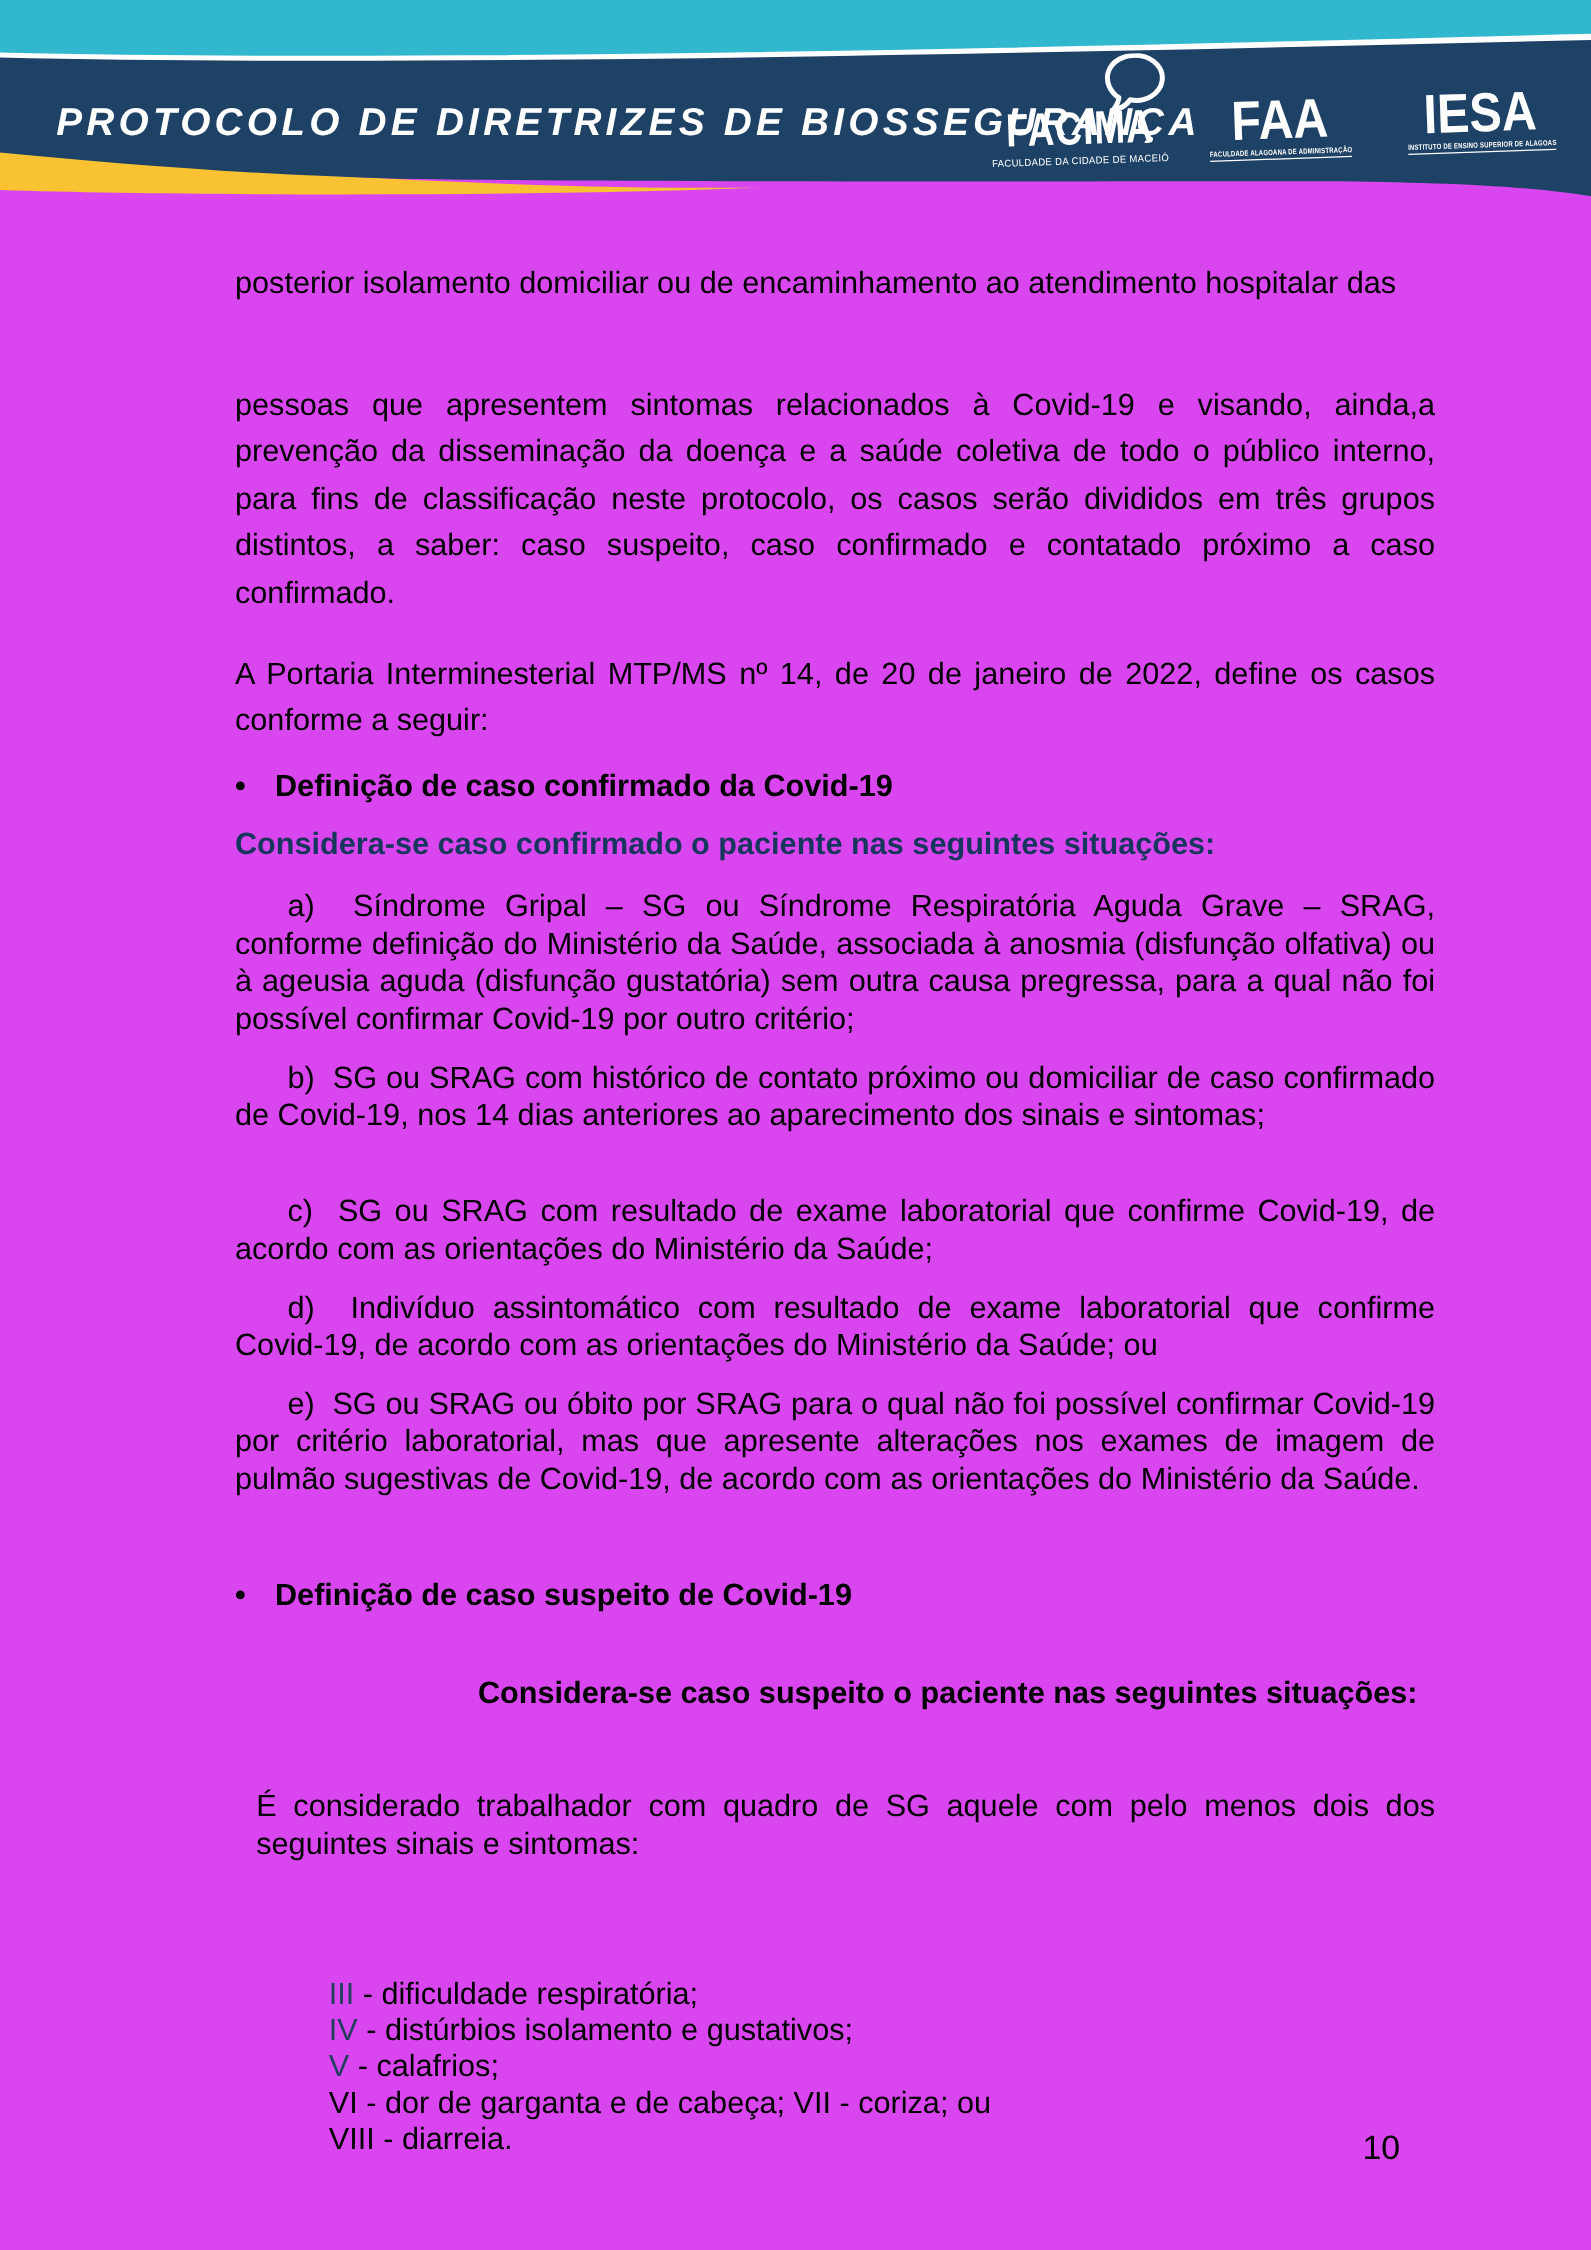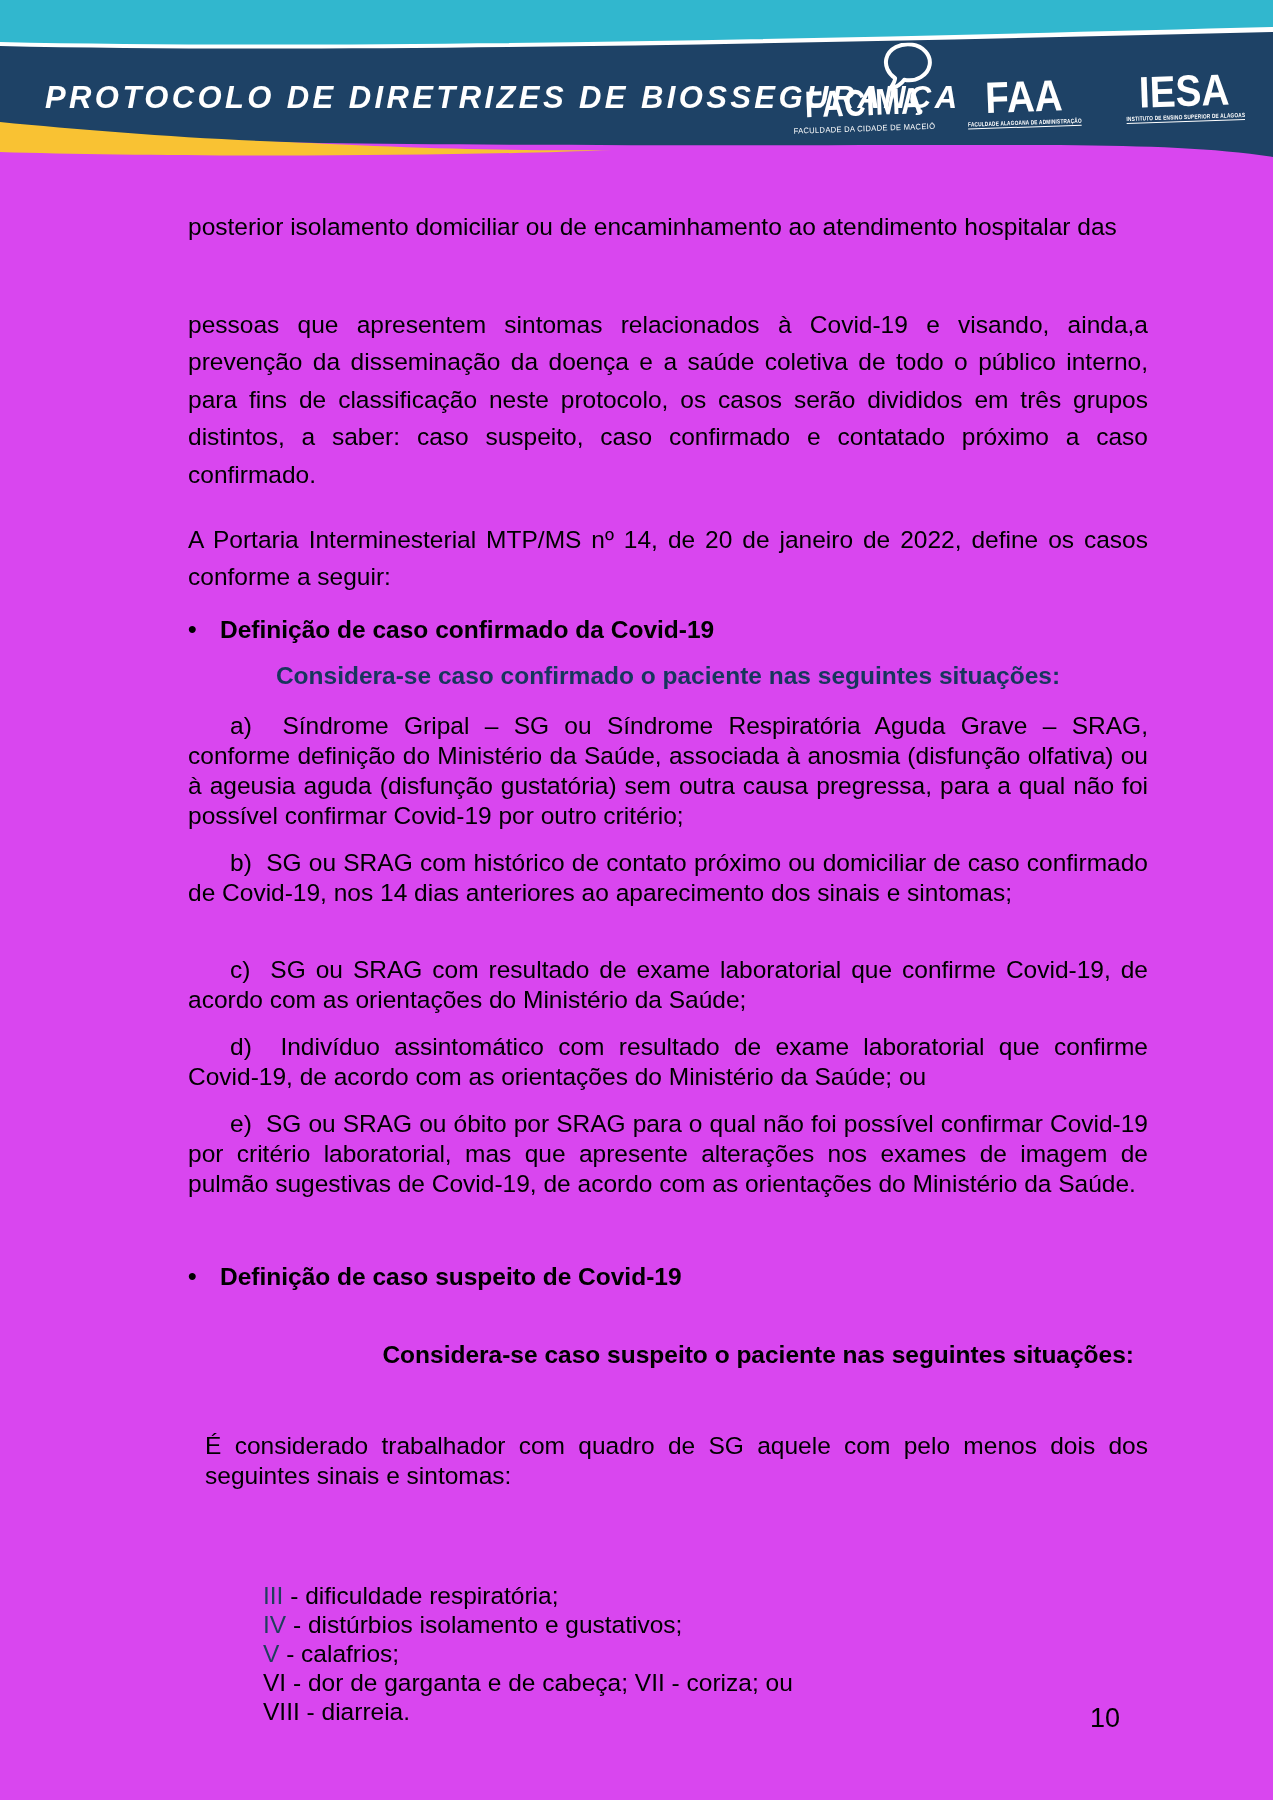--- a/index.html
+++ b/index.html
@@ -51,21 +51,21 @@
     position:absolute;left:188px;width:960px;
     font-size:24.5px;line-height:37.6px;
     text-align:justify;hyphens:none;
   }
   .single{line-height:30px;}
   .p1{top:183px;}
   .p2{top:281px;}
   .p3{top:496px;}
   .bullet-head{top:590px;font-weight:bold;text-align:left;line-height:30px;}
   .bullet-head .b{display:inline-block;width:32px;}
-  .h-navy{top:636px;font-weight:bold;color:#17365D;text-align:center;line-height:30px;}
+  .h-navy{top:636px;font-weight:bold;color:#17365D;text-align:left;line-height:30px;}
   .ia{top:686px;text-indent:42px;}
   .ib{top:823px;text-indent:42px;}
   .ic{top:930px;text-indent:42px;}
   .id{top:1007px;text-indent:42px;}
   .ie{top:1084px;text-indent:42px;}
   .bullet-head2{top:1237px;}
   .h-black{top:1315px;left:191px;width:943px;font-weight:bold;text-align:right;line-height:30px;}
   .quote{top:1377px;left:205px;width:943px;line-height:29.6px;}
   .symptoms{top:1527px;left:263px;width:880px;text-align:left;line-height:29px;}
   .symptoms .rn{color:#1F3F5C;}

